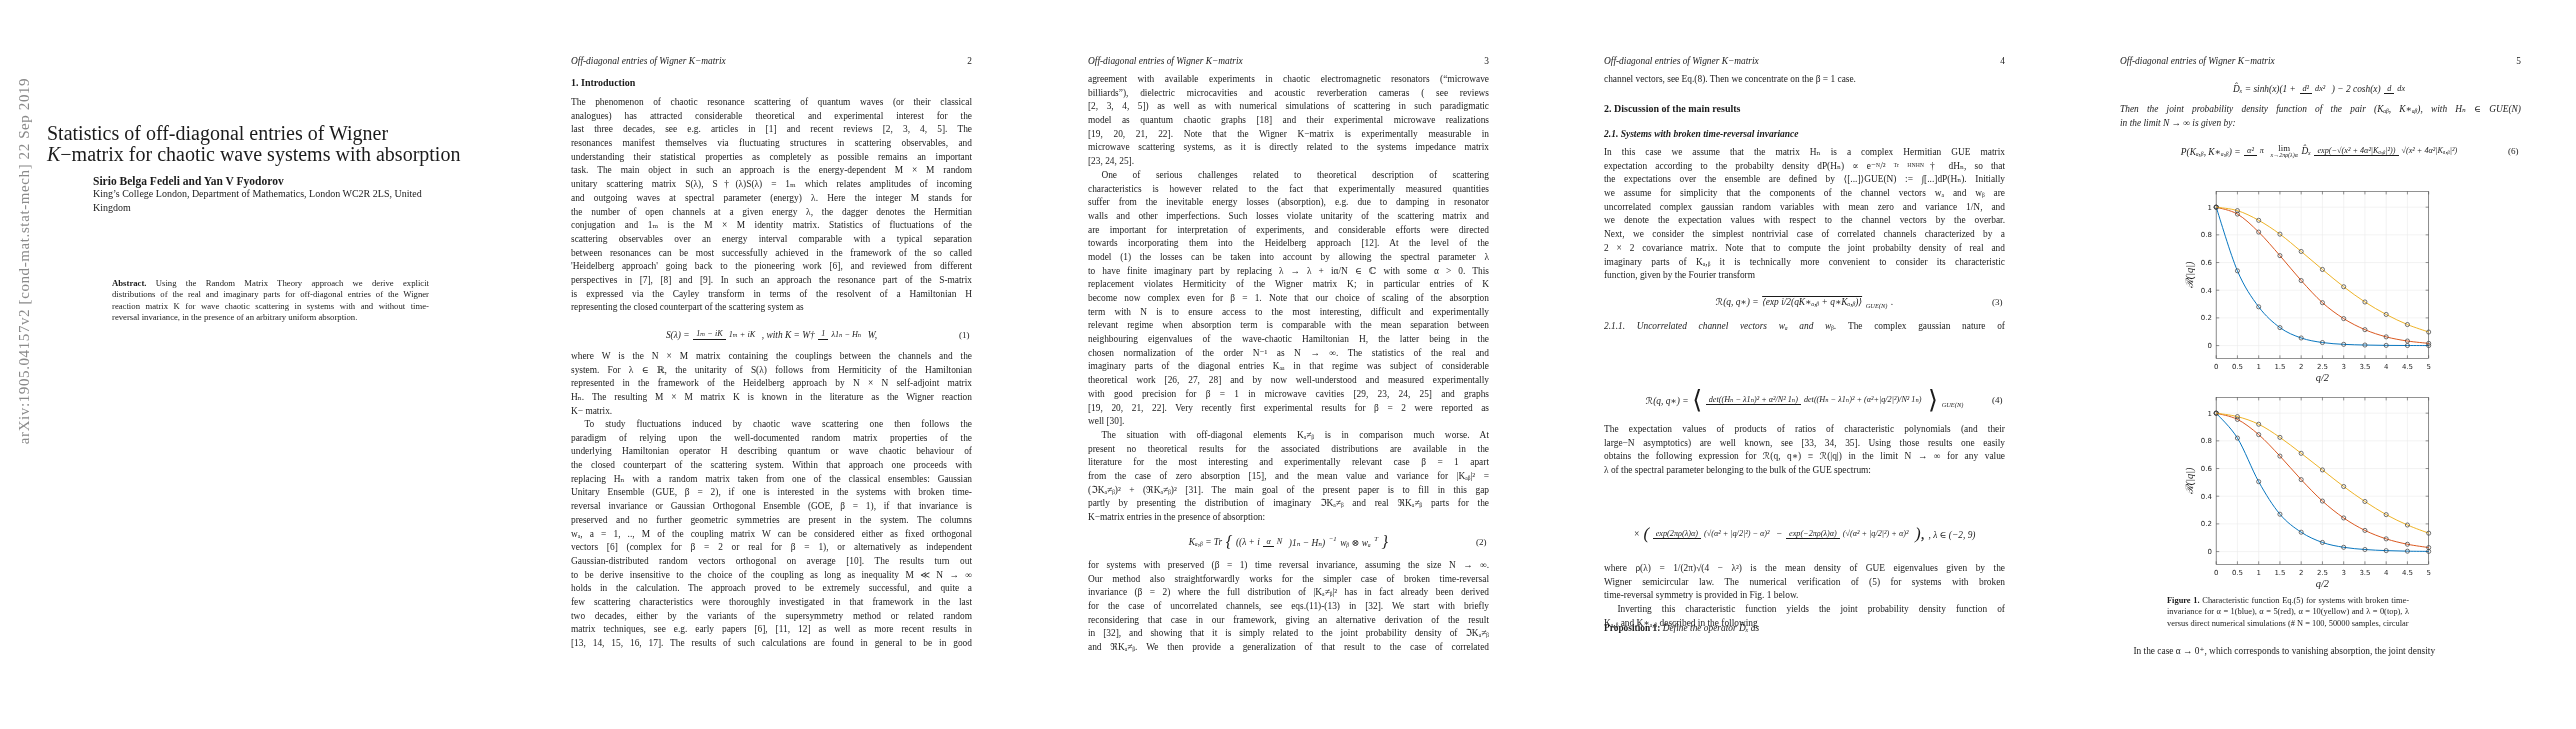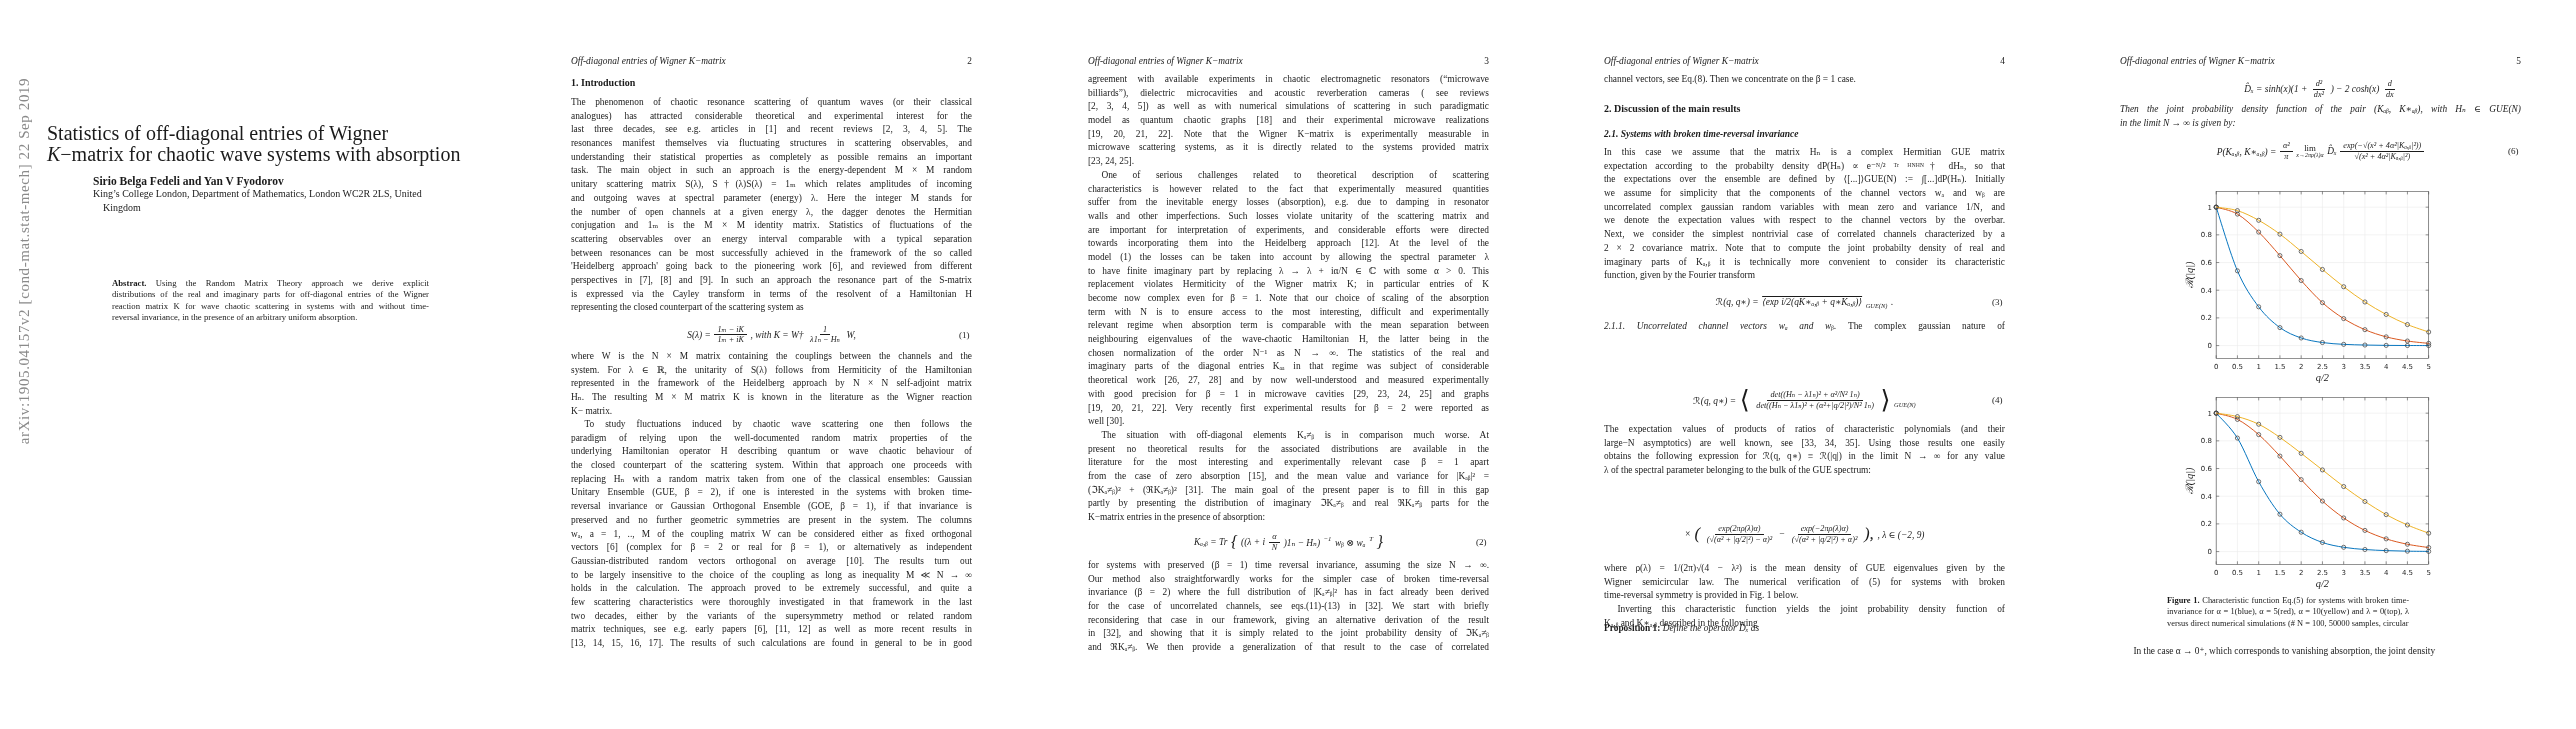--- a/index.html
+++ b/index.html
@@ -16,21 +16,21 @@
   .line{text-align:justify;height:13.7px;overflow:hidden;line-height:13.7px;}
   .line::after{content:"";display:inline-block;width:100%;height:0;}
   .line.end{text-align:left;}
   .line.end::after{content:none;}
   .line.ind{text-indent:13.4px;}
   .abstract .line{height:11.3px;line-height:11.3px;font-size:8.7px;}
   .caption .line{height:11.4px;line-height:11.4px;font-size:8.4px;}
   .eq{position:absolute;left:0;width:401px;display:flex;align-items:center;justify-content:center;
     gap:3.6px;font-style:italic;font-size:9.4px;}
   .eq .eqnum{position:absolute;right:2.4px;font-style:normal;font-size:9px;}
-  .frac{display:inline-flex;flex-direction:column;align-items:center;line-height:1.15;text-align:right;}
+  .frac{display:inline-flex;flex-direction:row;align-items:center;line-height:1.15;text-align:right;}
   .frac .num{padding:0 3px;border-bottom:0.6px solid #1b1b1b;font-size:8.2px;}
   .frac .den{padding:0 3px;font-size:8.2px;}
   .sup{font-size:6.7px;transform:translateY(-4.3px);}
   .ssub{font-size:6.4px;transform:translateY(4.3px);}
   .brace{font-size:16.4px;font-weight:300;line-height:0;}
   .ang{font-size:25.5px;font-weight:200;line-height:0;font-style:normal;}
   .bigp{font-size:17px;font-weight:300;line-height:0;}
   .ovl{text-decoration:overline;}
   .limstk{display:inline-flex;flex-direction:column;align-items:center;line-height:1;}
   .limstk .l1{font-style:normal;font-size:8.8px;}
@@ -49,21 +49,21 @@
 
 <div id="canvas">
 
   <div id="arxiv">arXiv:1905.04157v2  [cond-mat.stat-mech]  22 Sep 2019</div>
 
   <div class="page" style="left:0;width:474px;">
     <div class="abs t1" style="left:47px;top:122px;">Statistics of off-diagonal entries of Wigner</div>
     <div class="abs t1" style="left:47px;top:143px;"><i>K</i><span>−matrix for chaotic wave systems with absorption</span></div>
     <div class="abs authors" style="left:93px;top:175px;">Sirio Belga Fedeli and Yan V Fyodorov</div>
     <div class="abs affil" style="left:93px;top:188px;">King’s College London, Department of Mathematics, London WC2R 2LS, United</div>
-    <div class="abs affil" style="left:103px;top:202px;">Kingdom</div>
+    <div class="abs affil" style="left:93px;top:202px;">Kingdom</div>
     <div class="abs abstract" style="left:112px;top:278px;width:317px;">
       <div class="line"><b>Abstract.</b><span>  Using the Random Matrix Theory approach we derive explicit</span></div>
       <div>
           <div class="line">distributions of the real and imaginary parts for off-diagonal entries of the Wigner</div>
           <div class="line">reaction matrix K for wave chaotic scattering in systems with and without time-</div>
           <div class="line end">reversal invariance, in the presence of an arbitrary uniform absorption.</div>
         </div>
     </div>
   </div>
 
@@ -117,41 +117,41 @@
         <div class="line">paradigm of relying upon the well-documented random matrix properties of the</div>
         <div class="line">underlying Hamiltonian operator H describing quantum or wave chaotic behaviour of</div>
         <div class="line">the closed counterpart of the scattering system. Within that approach one proceeds with</div>
         <div class="line">replacing Hₙ with a random matrix taken from one of the classical ensembles: Gaussian</div>
         <div class="line">Unitary Ensemble (GUE, β = 2), if one is interested in the systems with broken time-</div>
         <div class="line">reversal invariance or Gaussian Orthogonal Ensemble (GOE, β = 1), if that invariance is</div>
         <div class="line">preserved and no further geometric symmetries are present in the system.  The columns</div>
         <div class="line">wₐ,  a = 1, .., M of the coupling matrix W can be considered either as fixed orthogonal</div>
         <div class="line">vectors [6] (complex for β = 2 or real for β = 1), or alternatively as independent</div>
         <div class="line">Gaussian-distributed random vectors orthogonal on average [10].  The results turn out</div>
-        <div class="line">to be largely insensitive to the choice of the coupling as long as inequality M ≪ N → ∞</div>
+        <div class="line">to be derive insensitive to the choice of the coupling as long as inequality M ≪ N → ∞</div>
         <div class="line">holds in the calculation.  The approach proved to be extremely successful, and quite a</div>
         <div class="line">few scattering characteristics were thoroughly investigated in that framework in the last</div>
         <div class="line">two decades, either by the variants of the supersymmetry method or related random</div>
         <div class="line">matrix techniques, see e.g.  early papers [6], [11, 12] as well as more recent results in</div>
         <div class="line">[13, 14, 15, 16, 17].  The results of such calculations are found in general to be in good</div>
       </div>
   </div>
 
   <div class="page" style="left:1088px;">
     <div class="pghead" style="top:56px;">
       <span class="rt">Off-diagonal entries of Wigner K−matrix</span>
       <span>3</span>
     </div>
     <div class="plines" style="top:73px;">
         <div class="line">agreement with available experiments in chaotic electromagnetic resonators (“microwave</div>
         <div class="line">billiards”), dielectric microcavities and acoustic reverberation cameras ( see reviews</div>
         <div class="line">[2, 3, 4, 5]) as well as with numerical simulations of scattering in such paradigmatic</div>
         <div class="line">model as quantum chaotic graphs [18] and their experimental microwave realizations</div>
         <div class="line">[19, 20, 21, 22].  Note that the Wigner K−matrix is experimentally measurable in</div>
-        <div class="line">microwave scattering systems, as it is directly related to the systems provided matrix</div>
+        <div class="line">microwave scattering systems, as it is directly related to the systems impedance matrix</div>
         <div class="line end">[23, 24, 25].</div>
         <div class="line ind">One of serious challenges related to theoretical description of scattering</div>
         <div class="line">characteristics is however related to the fact that experimentally measured quantities</div>
         <div class="line">suffer from the inevitable energy losses (absorption), e.g.  due to damping in resonator</div>
         <div class="line">walls and other imperfections. Such losses violate unitarity of the scattering matrix and</div>
         <div class="line">are important for interpretation of experiments, and considerable efforts were directed</div>
         <div class="line">towards incorporating them into the Heidelberg approach [12].  At the level of the</div>
         <div class="line">model (1) the losses can be taken into account by allowing the spectral parameter λ</div>
         <div class="line">to have finite imaginary part by replacing λ → λ + iα/N ∈ ℂ with some α &gt; 0.  This</div>
         <div class="line">replacement violates Hermiticity of the Wigner matrix K; in particular entries of K</div>

